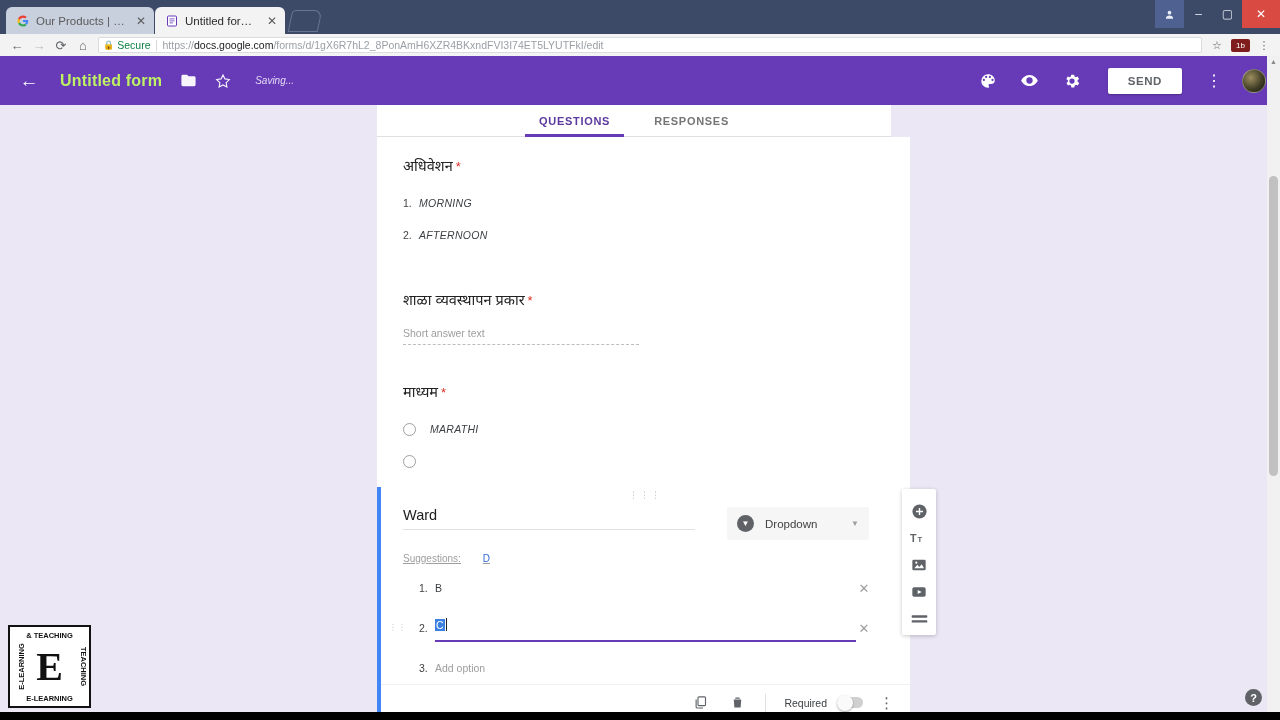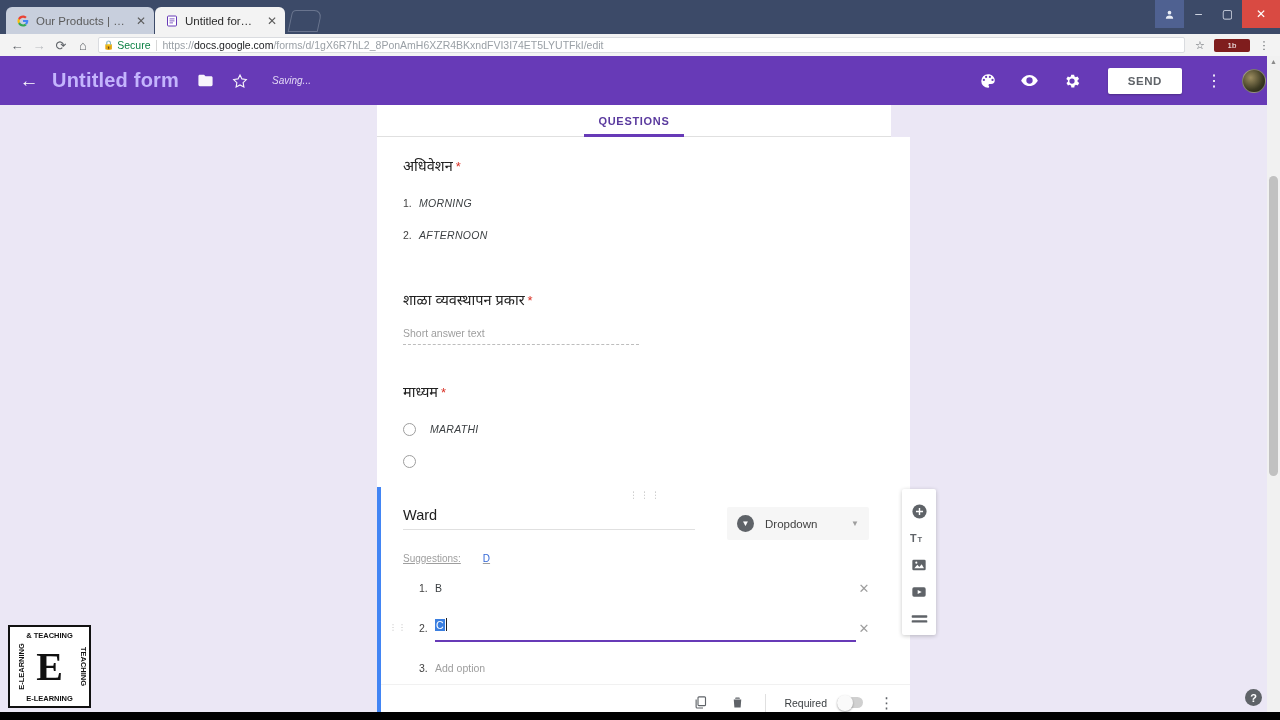--- a/index.html
+++ b/index.html
@@ -58,31 +58,31 @@
     border-radius: 2px; margin: 0 5px 0 4px; display: flex; align-items: center;
     padding: 0 4px; font-size: 10.5px; overflow: hidden;
   }
   .lock { color: #0b8043; font-size: 9px; margin-right: 3px; }
   .secure-word { color: #0b8043; font-size: 10.5px; margin-right: 5px; }
   .omni-div { width: 1px; height: 11px; background: #d7d7d7; margin-right: 6px; }
   .url { color: #9aa0a6; white-space: nowrap; font-size: 10.5px; }
   .url b { color: #202124; font-weight: normal; }
   .tbicon { width: 20px; text-align: center; color: #5f6368; font-size: 11px; }
   .ext-chip {
-    width: 36px; height: 13px; background: #7f1d1d; color:#fff; border-radius: 2px;
+    width: 19px; height: 13px; background: #7f1d1d; color:#fff; border-radius: 2px;
     font-size: 8px; display: flex; align-items: center; justify-content: center; margin: 0 4px;
   }
 
   
   .gf-header {
     position: absolute; top: 56px; left: 0; width: 1280px; height: 49px;
     background: #673ab7; display: flex; align-items: center; padding: 0 14px;
   }
   .gf-back { color: #fff; font-size: 19px; width: 30px; text-align: center; }
-  .gf-title { color: #c4b5fd; font-size: 20px; font-weight: bold; margin-left: 8px; letter-spacing: .2px; }
+  .gf-title { color: #bef264; font-size: 16px; font-weight: bold; margin-left: 16px; letter-spacing: .2px; }
   .gf-hicon { color: #fff; opacity: .95; margin-left: 18px; font-size: 14px; display: inline-flex; }
   .gf-saving { color: #e3d9f5; font-size: 10px; margin-left: 24px; font-style: italic; }
   .gf-spacer { flex: 1 1 auto; }
   .gf-ricon {
     color: #fff; margin-left: 22px; width: 20px; height: 20px;
     display: inline-flex; align-items: center; justify-content: center;
   }
   .send-btn {
     background: #fff; color: #5f6368; font-size: 11.5px; font-weight: bold;
     letter-spacing: .6px; padding: 7px 20px; border-radius: 2px; margin-left: 26px;
@@ -314,20 +314,21 @@
           <path d="M19.4 13a7.8 7.8 0 000-2l2-1.6-2-3.4-2.4 1a7.6 7.6 0 00-1.7-1l-.4-2.5h-4l-.4 2.5a7.6 7.6 0 00-1.7 1l-2.4-1-2 3.4L6.6 11a7.8 7.8 0 000 2l-2 1.6 2 3.4 2.4-1c.5.4 1.1.8 1.7 1l.4 2.5h4l.4-2.5c.6-.2 1.2-.6 1.7-1l2.4 1 2-3.4-2-1.6zM12 15.5a3.5 3.5 0 110-7 3.5 3.5 0 010 7z"></path>
         </svg>
     </div>
     <div class="send-btn">SEND</div>
     <div class="gf-ricon">⋮</div>
     <div class="avatar"></div>
   </div>
 
   <div class="gf-tabs">
     <div class="gf-tab active">QUESTIONS</div>
+    <div class="gf-tab">RESPONSES</div>
   </div>
 
   <div class="form-col">
 
     <div class="card-top">
 
       <div>
         <div class="q-title">
           <span>अधिवेशन</span><span class="req-star">*</span>
         </div>

